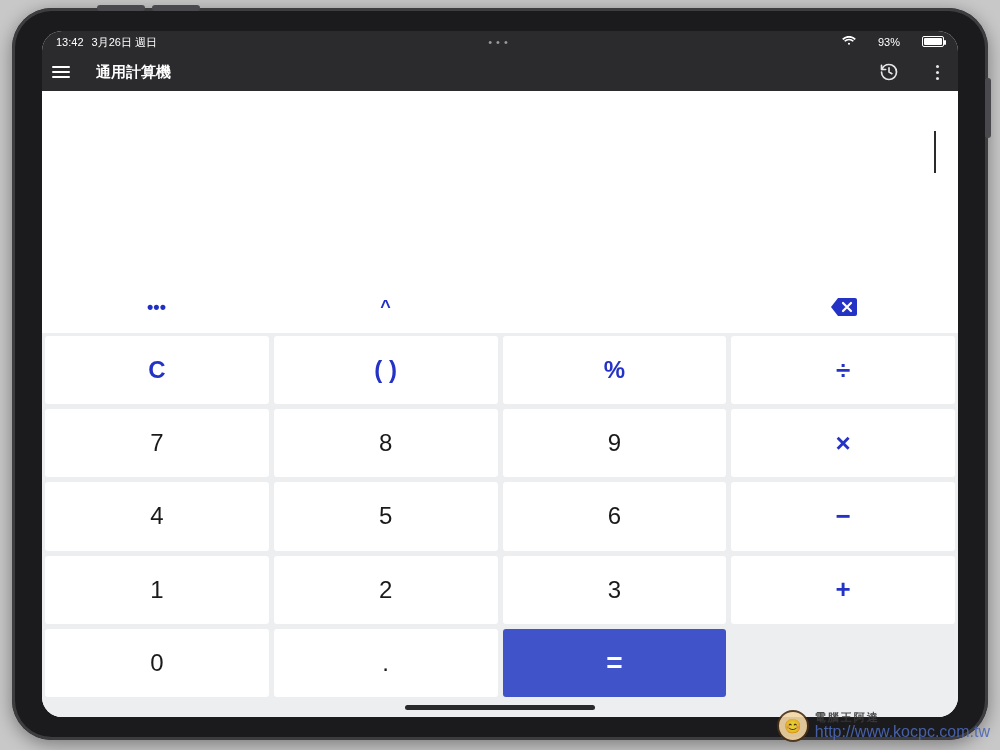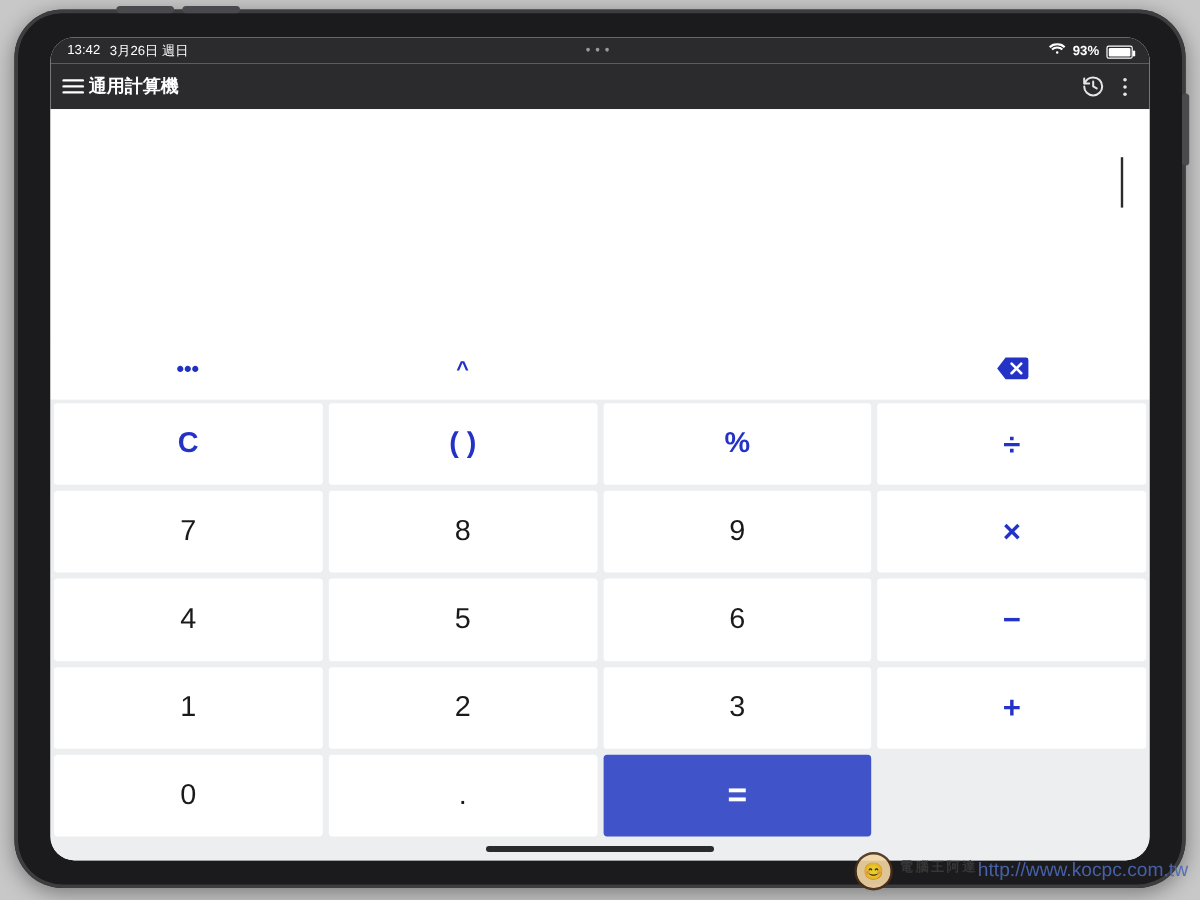--- a/index.html
+++ b/index.html
@@ -10,27 +10,27 @@
     background:#1b1b1d; border-radius:40px; box-shadow:0 4px 18px rgba(0,0,0,.4), inset 0 0 0 3px #3d3d40;
   }
   .screen {
     position:absolute; left:30px; top:23px; right:30px; bottom:23px;
     background:#fff; border-radius:20px; overflow:hidden; display:flex; flex-direction:column;
   }
   
   .statusbar { height:22px; background:#2b2b2e; color:#fff; display:flex; align-items:center; font-size:11px; padding:0 14px; justify-content:space-between; }
   .statusbar .sb-left { display:flex; gap:8px; align-items:center; }
   .statusbar .sb-center { position:absolute; left:50%; transform:translateX(-50%); color:#9a9a9d; letter-spacing:4px; }
-  .statusbar .sb-right { display:flex; gap:6px; align-items:flex-end;font-weight:bold; }
+  .statusbar .sb-right { display:flex; gap:22px; align-items:flex-start; }
   .wifi { width:14px; height:10px; }
   .battery { width:22px; height:11px; border:1px solid #fff; border-radius:2px; position:relative; }
   .battery::after { content:""; position:absolute; right:-3px; top:3px; width:2px; height:5px; background:#fff; border-radius:1px; }
   .battery .fill { position:absolute; left:1px; top:1px; bottom:1px; width:90%; background:#fff; border-radius:1px; }
   
-  .appbar { height:38px; background:#2b2b2e; color:#fff; display:flex; align-items:center; padding:0 10px; gap:4px; }
+  .appbar { height:38px; background:#2b2b2e; color:#fff; display:flex; align-items:center; padding:0 10px; gap:26px; }
   .hamburger { width:18px; display:flex; flex-direction:column; gap:3px; padding:2px 0; }
   .hamburger span { height:2px; background:#fff; border-radius:1px; }
   .appbar-title { font-size:15px; font-weight:600; }
   .appbar-spacer { flex:1; }
   .history-icon, .kebab { width:22px; height:22px; display:flex; align-items:center; justify-content:center; }
   .kebab { flex-direction:column; gap:3px; }
   .kebab span { width:3px; height:3px; border-radius:50%; background:#e6e6e8; }
   
   .display { flex: 0 0 190px; background:#fff; position:relative; }
   .cursor { position:absolute; right:22px; top:40px; width:2px; height:42px; background:#2b2b2e; }
@@ -48,21 +48,21 @@
   
   .homebar { position:absolute; bottom:7px; left:50%; transform:translateX(-50%); width:190px; height:5px; background:#2a2a2c; border-radius:3px; }
   
   .hw { position:absolute; background:#4a4a4e; border-radius:3px; }
   .hw.vol1 { left:85px; top:-3px; width:48px; height:6px; }
   .hw.vol2 { left:140px; top:-3px; width:48px; height:6px; }
   .hw.pwr  { right:-3px; top:70px; width:6px; height:60px; }
   
   .watermark { position:absolute; right:10px; bottom:8px; display:flex; align-items:center; gap:6px; font-size:11px; color:#3a3a3a; opacity:.9; }
   .watermark .face { width:32px; height:32px; border-radius:50%; background:#f4d8a5; border:2px solid #4b2e17; display:flex; align-items:center; justify-content:center; font-size:14px; }
-  .watermark .txt { display:flex; flex-direction:row; line-height:1.1; }
+  .watermark .txt { display:flex; flex-direction:column; line-height:1.1; }
   .watermark .txt .t1 { font-weight:700; letter-spacing:2px; }
   .watermark .txt .t2 { color:#4b68b6; font-size:16px; }
 </style>
 </head>
 <body>
 
 <div class="tablet">
   <div class="hw vol1"></div>
   <div class="hw vol2"></div>
   <div class="hw pwr"></div>

